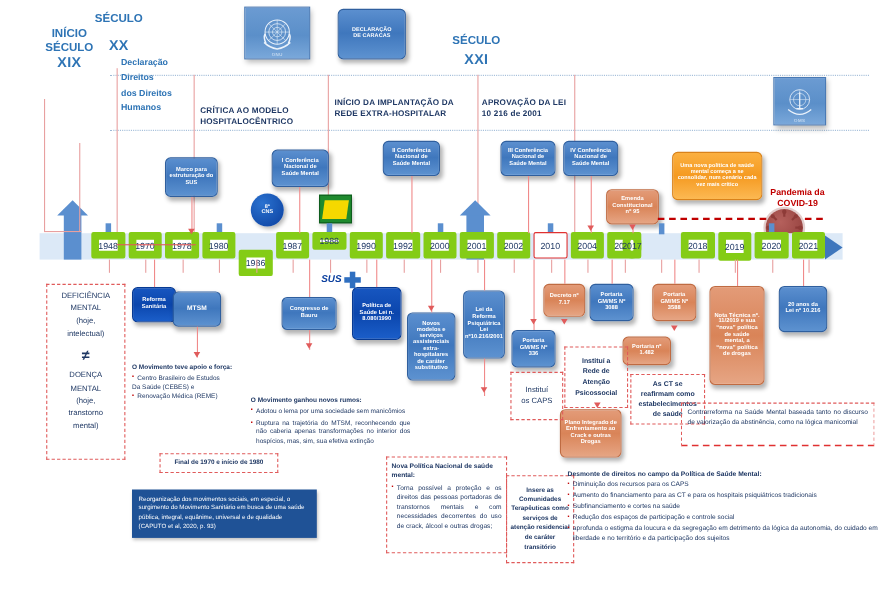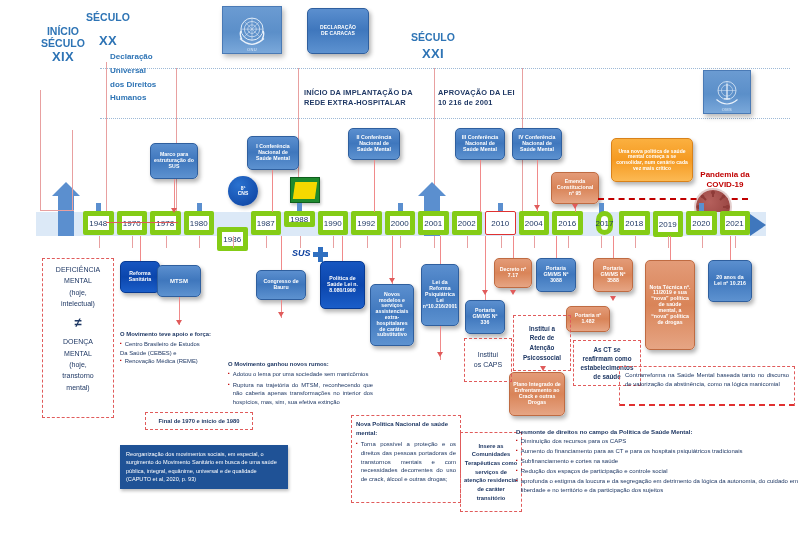--- a/index.html
+++ b/index.html
@@ -39,21 +39,21 @@
   .node-deepblue{background:linear-gradient(180deg,#1756c0 0%,#0b46ad 50%,#1b5ec9 100%);
              border:1px solid #073a93;color:#ffffff;}
   .node-orange{background:linear-gradient(180deg,#e39b78 0%,#d98458 50%,#e6a584 100%);
              border:1px solid #bf6b42;color:#ffffff;}
   .node-bigorange{background:linear-gradient(180deg,#fbb040 0%,#f59a21 50%,#fcb953 100%);
              border:1px solid #d9821a;color:#ffffff;}
   .node-txt{font-size:5.2px;font-weight:bold;letter-spacing:.05px;}
 
   
   .axisband{background:#e9f1fa;}
-  .year{background:#ffffff;border:5px solid #84cc16;border-radius:2px;
+  .year{background:#ffffff;border:7px solid #84cc16;border-radius:2px;
         display:flex;align-items:center;justify-content:center;
         font-size:8px;color:#1f3864;font-weight:normal;}
   .year.hl{border:1.4px solid #e03131;}
   .tickstub{background:#5b8fcf;width:5px;}
 
   
   .dashbox{border:1.4px dashed #e05b5b;background:transparent;}
   .dashtxt{font-size:6px;color:#1f3864;line-height:1.45;}
 
   
@@ -106,21 +106,21 @@
   <div class="abs guide" style="left:100px;top:118px;width:690px;"></div>
 
   <div class="abs vdiv" style="left:106px;top:62px;height:160px;"></div>
   <div class="abs vdiv" style="left:176px;top:68px;height:152px;"></div>
   <div class="abs vdiv" style="left:298px;top:68px;height:152px;"></div>
   <div class="abs vdiv" style="left:434px;top:68px;height:152px;"></div>
   <div class="abs vdiv" style="left:522px;top:68px;height:152px;"></div>
 
   <div class="abs" style="left:110px;top:50px;width:66px;color:#2e74b5;font-size:8px;font-weight:bold;line-height:1.72;text-align:left;">
     <div>Declaração</div>
-    <div>Universal</div>
+    <div>Direitos</div>
     <div>dos Direitos</div>
     <div>Humanos</div>
   </div>
 
   <div class="abs logobox" style="left:222px;top:6px;width:60px;height:48px;position:absolute;">
     <svg width="34" height="34" viewBox="0 0 40 40">
       <circle cx="20" cy="19" r="13" fill="none" stroke="#eaf2fb" stroke-width="1.1"></circle>
       <circle cx="20" cy="19" r="9" fill="none" stroke="#eaf2fb" stroke-width=".8"></circle>
       <circle cx="20" cy="19" r="5" fill="none" stroke="#eaf2fb" stroke-width=".7"></circle>
       <path d="M20 6 v26 M7 19 h26 M11 10 q9 9 18 18 M29 10 q-9 9 -18 18" stroke="#eaf2fb" stroke-width=".6" fill="none"></path>
@@ -140,20 +140,21 @@
     <svg width="30" height="30" viewBox="0 0 40 40">
       <circle cx="20" cy="18" r="12" fill="none" stroke="#eaf2fb" stroke-width="1"></circle>
       <circle cx="20" cy="18" r="7.5" fill="none" stroke="#eaf2fb" stroke-width=".7"></circle>
       <path d="M20 6 v24 M8 18 h24" stroke="#eaf2fb" stroke-width=".6"></path>
       <path d="M20 9 v20 M16 29 h8" stroke="#eaf2fb" stroke-width="1.4"></path>
       <path d="M6 30 q7 6 14 6 q7 0 14 -6" stroke="#eaf2fb" stroke-width="1.5" fill="none"></path>
     </svg>
     <div class="logolbl">OMS</div>
   </div>
 
+  <div class="abs secthead" style="left:182px;top:96px;width:114px;">CRÍTICA AO MODELO HOSPITALOCÊNTRICO</div>
   <div class="abs secthead" style="left:304px;top:88px;width:126px;">INÍCIO DA IMPLANTAÇÃO DA REDE EXTRA-HOSPITALAR</div>
   <div class="abs secthead" style="left:438px;top:88px;width:82px;">APROVAÇÃO DA LEI 10 216 de 2001</div>
 
   <div class="abs node node-blue" style="left:150px;top:143px;width:48px;height:36px;">
     <div class="node-txt">Marco para estruturação do SUS</div>
   </div>
 
   <div class="abs" style="left:228px;top:176px;width:30px;height:30px;border-radius:50%;
               background:radial-gradient(circle at 35% 30%,#2a72d0,#0b3f9e);
               box-shadow:2px 2px 4px rgba(0,0,0,.3);display:flex;align-items:center;
@@ -283,21 +284,21 @@
       <div class="abs" style="left: 418.75px; top: 25px; width: 0px; height: 12px; border-left: 1px solid rgb(232, 160, 160);"></div>
       <div class="abs year" style="left: 436.5px; top: 0px; width: 30.5px; height: 24px;">
         <span>2004</span>
       </div>
       <div class="abs" style="left: 452.25px; top: 25px; width: 0px; height: 12px; border-left: 1px solid rgb(232, 160, 160);"></div>
       <div class="abs year" style="left: 470px; top: 0px; width: 30.5px; height: 24px;">
         <span>2016</span>
       </div>
       <div class="abs" style="left: 485.75px; top: 25px; width: 0px; height: 12px; border-left: 1px solid rgb(232, 160, 160);"></div>
       <div class="abs tickstub" style="left: 516.75px; top: -8px; height: 10px;"></div>
-      <div class="abs year" style="left: 514px; top: 0px; width: 17px; height: 24px; border-radius: 11px;">
+      <div class="abs year" style="left: 484px; top: 0px; width: 17px; height: 24px; border-radius: 11px;">
         <span>2017</span>
       </div>
       <div class="abs" style="left: 519.25px; top: 25px; width: 0px; height: 12px; border-left: 1px solid rgb(232, 160, 160);"></div>
       <div class="abs year" style="left: 537px; top: 0px; width: 30.5px; height: 24px;">
         <span>2018</span>
       </div>
       <div class="abs" style="left: 552.75px; top: 25px; width: 0px; height: 12px; border-left: 1px solid rgb(232, 160, 160);"></div>
       <div class="abs year" style="left: 570.5px; top: 0px; width: 30.5px; height: 26px;">
         <span>2019</span>
       </div>

